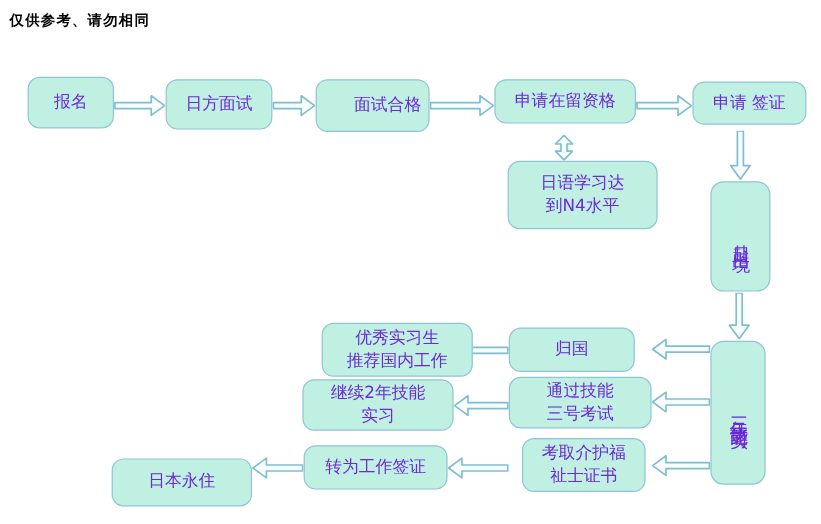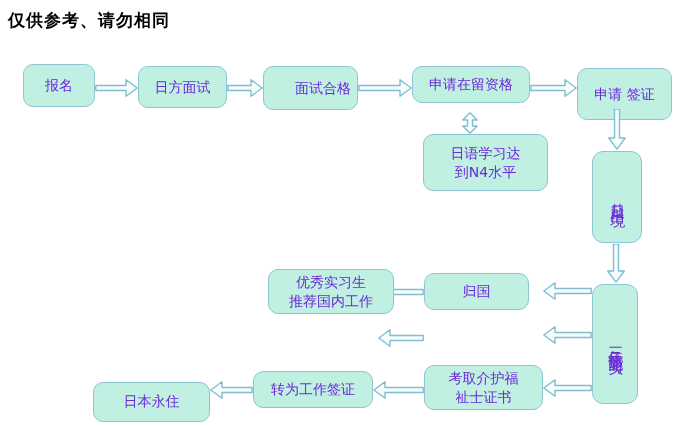--- a/index.html
+++ b/index.html
@@ -1,21 +1,21 @@
 <!DOCTYPE html>
 <html style="--bg: #ffffff; --title-color: #000000; --box-fill: #bff0e2; --box-border: #8fc4d6;"><head>
 <meta charset="utf-8">
 <style>
   html,body{margin:0;padding:0;background:#fff;}
   #canvas{
     position:relative;width:684px;height:437px;background:var(--bg,#fff);
     font-family:"DejaVu Sans",sans-serif;overflow:hidden;
   }
   .title{
-    position:absolute;left:8px;top:9px;font-size:17px;font-weight:bold;
+    position:absolute;left:8px;top:9px;font-size:12px;font-weight:bold;
     color:var(--title-color,#000);letter-spacing:1px;
   }
   .box{
     position:absolute;box-sizing:border-box;
     background:var(--box-fill,#bff0e2);
     border:1.5px solid var(--box-border,#8fc4d6);
     border-radius:10px;
     display:flex;align-items:center;justify-content:center;
     text-align:center;font-size:14px;line-height:1.3;color:#6d28d9;
     white-space:pre-line;
@@ -51,21 +51,21 @@
       <svg width="54" height="18" viewBox="0 0 54 18">
         <polygon points="0.8,6.5 42,6.5 42,0.8 53.2,9 42,17.2 42,11.5 0.8,11.5" fill="#f7fdfb" stroke="#7fbdd2" stroke-width="1.4" stroke-linejoin="round"></polygon>
       </svg>
     </div>
   <div class="box" style="left:412px;top:66px;width:118px;height:37px;">申请在留资格</div>
   <div class="arrow" style="left:530px;top:79px;width:47px;height:18px;">
       <svg width="47" height="18" viewBox="0 0 47 18">
         <polygon points="0.8,6.5 35,6.5 35,0.8 46.2,9 35,17.2 35,11.5 0.8,11.5" fill="#f7fdfb" stroke="#7fbdd2" stroke-width="1.4" stroke-linejoin="round"></polygon>
       </svg>
     </div>
-  <div class="box" style="left:577px;top:68px;width:95px;height:52px;">申请 签证</div>
+  <div class="box" style="left:577px;top:68px;width:95px;height:36px;">申请 签证</div>
 
   <div class="arrow" style="left:462px;top:112px;width:16px;height:22px;">
       <svg width="16" height="22" viewBox="0 0 16 22">
         <polygon points="8,0.8 15.2,8 10.5,8 10.5,14 15.2,14 8,21.2 0.8,14 5.5,14 5.5,8 0.8,8" fill="#f7fdfb" stroke="#7fbdd2" stroke-width="1.4" stroke-linejoin="round"></polygon>
       </svg>
     </div>
   <div class="box" style="left:423px;top:134px;width:125px;height:57px;">日语学习达
 到N4水平</div>
 
   <div class="arrow" style="left:608px;top:109px;width:18px;height:41px;">
@@ -85,40 +85,44 @@
       <svg width="49" height="18" viewBox="0 0 49 18">
         <polygon points="48.2,6.5 12,6.5 12,0.8 0.8,9 12,17.2 12,11.5 48.2,11.5" fill="#f7fdfb" stroke="#7fbdd2" stroke-width="1.4" stroke-linejoin="round"></polygon>
       </svg>
     </div>
   <div class="box" style="left:424px;top:273px;width:105px;height:37px;">归国</div>
   <div class="arrow" style="left:543px;top:326px;width:49px;height:18px;">
       <svg width="49" height="18" viewBox="0 0 49 18">
         <polygon points="48.2,6.5 12,6.5 12,0.8 0.8,9 12,17.2 12,11.5 48.2,11.5" fill="#f7fdfb" stroke="#7fbdd2" stroke-width="1.4" stroke-linejoin="round"></polygon>
       </svg>
     </div>
+  <div class="box" style="left:424px;top:314px;width:119px;height:43px;">通过技能
+三号考试</div>
   <div class="arrow" style="left:543px;top:379px;width:49px;height:18px;">
       <svg width="49" height="18" viewBox="0 0 49 18">
         <polygon points="48.2,6.5 12,6.5 12,0.8 0.8,9 12,17.2 12,11.5 48.2,11.5" fill="#f7fdfb" stroke="#7fbdd2" stroke-width="1.4" stroke-linejoin="round"></polygon>
       </svg>
     </div>
-  <div class="box" style="left:424px;top:365px;width:119px;height:45px;">考取介护福
+  <div class="box" style="left:435px;top:365px;width:103px;height:45px;">考取介护福
 祉士证书</div>
 
   <div class="arrow" style="left:378px;top:283px;width:46px;height:18px;">
       <svg width="46" height="18" viewBox="0 0 46 18">
         <polygon points="45.2,6.5 12,6.5 12,0.8 0.8,9 12,17.2 12,11.5 45.2,11.5" fill="#f7fdfb" stroke="#7fbdd2" stroke-width="1.4" stroke-linejoin="round"></polygon>
       </svg>
     </div>
   <div class="box" style="left:252px;top:269px;width:126px;height:45px;margin-left:16px;">优秀实习生
 推荐国内工作</div>
   <div class="arrow" style="left:378px;top:329px;width:46px;height:18px;">
       <svg width="46" height="18" viewBox="0 0 46 18">
         <polygon points="45.2,6.5 12,6.5 12,0.8 0.8,9 12,17.2 12,11.5 45.2,11.5" fill="#f7fdfb" stroke="#7fbdd2" stroke-width="1.4" stroke-linejoin="round"></polygon>
       </svg>
     </div>
+  <div class="box" style="left:252px;top:316px;width:126px;height:43px;">继续2年技能
+实习</div>
   <div class="arrow" style="left:373px;top:381px;width:51px;height:18px;">
       <svg width="51" height="18" viewBox="0 0 51 18">
         <polygon points="50.2,6.5 12,6.5 12,0.8 0.8,9 12,17.2 12,11.5 50.2,11.5" fill="#f7fdfb" stroke="#7fbdd2" stroke-width="1.4" stroke-linejoin="round"></polygon>
       </svg>
     </div>
   <div class="box" style="left:253px;top:371px;width:120px;height:37px;">转为工作签证</div>
   <div class="arrow" style="left:210px;top:381px;width:43px;height:18px;">
       <svg width="43" height="18" viewBox="0 0 43 18">
         <polygon points="42.2,6.5 12,6.5 12,0.8 0.8,9 12,17.2 12,11.5 42.2,11.5" fill="#f7fdfb" stroke="#7fbdd2" stroke-width="1.4" stroke-linejoin="round"></polygon>
       </svg>

